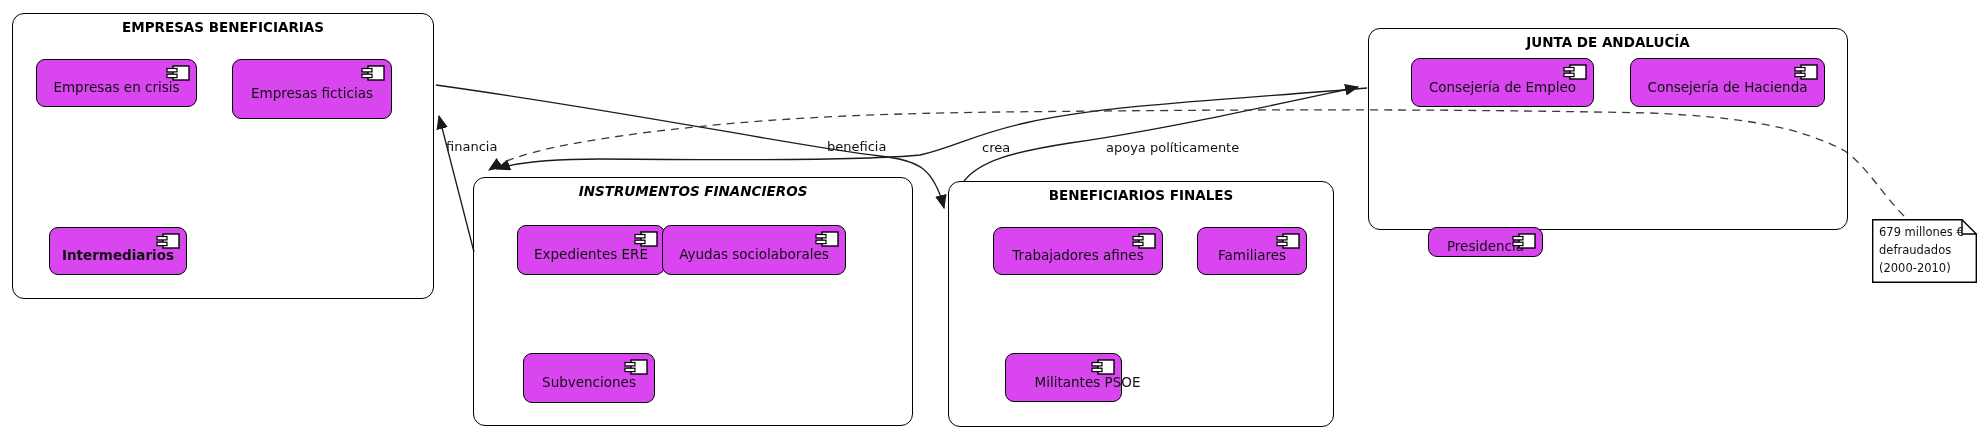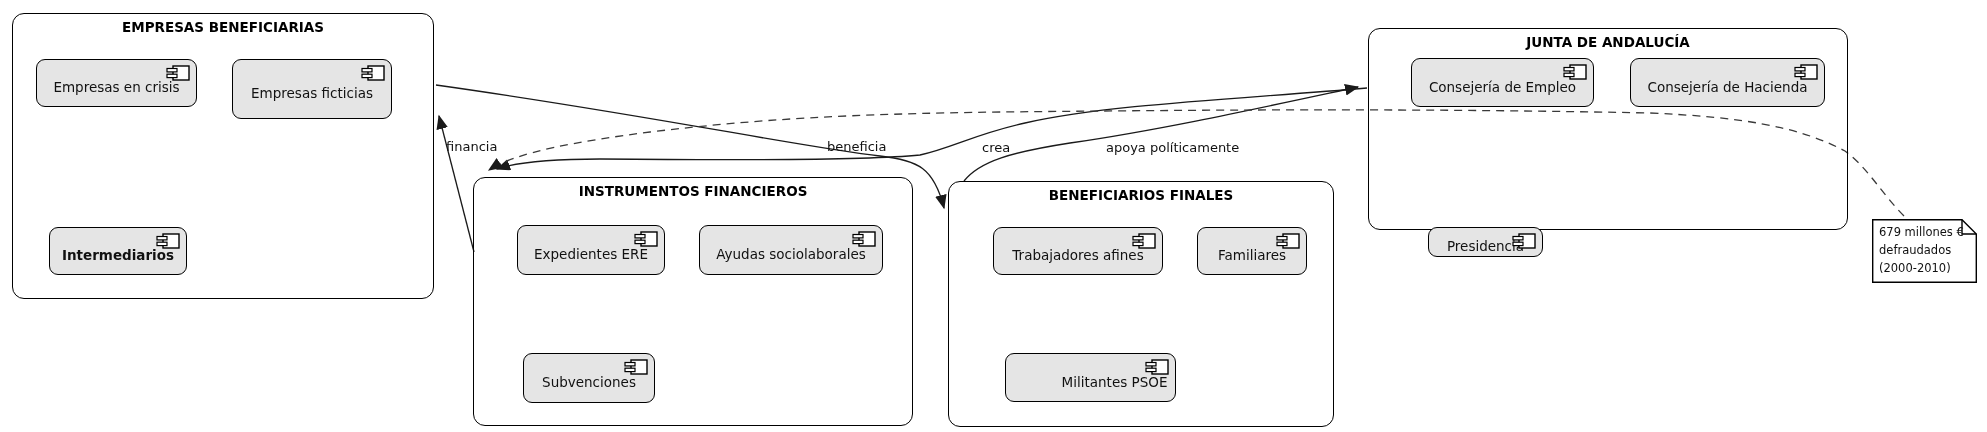--- a/index.html
+++ b/index.html
@@ -25,21 +25,21 @@
     position:absolute; left:0; right:0; top:5px;
     text-align:center;
     font-weight:bold;
     font-size:13.5px;
     color:#000;
   }
   .node {
     position:absolute;
     border:1.4px solid #000;
     border-radius:9px;
-    background:#e5e5e5;
+    background:#d946ef;
     z-index:3;
     display:flex; align-items:center; justify-content:center;
   }
   .node .label {
     font-size:13.5px;
     color:#111;
     margin-top:8px;
     white-space:nowrap;
   }
   .node .cicon {
@@ -103,32 +103,32 @@
 </div>
 <div class="node" style="left:49px;top:227px;width:138px;height:48px;font-weight:bold;">
   <svg class="cicon" viewBox="0 0 24 17">
       <rect x="7" y="1" width="16" height="14" fill="#fff" stroke="#000" stroke-width="1.4"></rect>
       <rect x="1" y="3.5" width="10" height="3.4" fill="#fff" stroke="#000" stroke-width="1.2"></rect>
       <rect x="1" y="9.2" width="10" height="3.4" fill="#fff" stroke="#000" stroke-width="1.2"></rect>
     </svg>
   <span class="label">Intermediarios</span>
 </div>
 
-<div class="group" style="left:473px;top:177px;width:440px;height:249px;">
+<div class="group" style="left:473px;top:177px;width:440px;height:249px;font-style:italic;">
   <div class="group-title">INSTRUMENTOS FINANCIEROS</div>
 </div>
 <div class="node" style="left:517px;top:225px;width:148px;height:50px;">
   <svg class="cicon" viewBox="0 0 24 17">
       <rect x="7" y="1" width="16" height="14" fill="#fff" stroke="#000" stroke-width="1.4"></rect>
       <rect x="1" y="3.5" width="10" height="3.4" fill="#fff" stroke="#000" stroke-width="1.2"></rect>
       <rect x="1" y="9.2" width="10" height="3.4" fill="#fff" stroke="#000" stroke-width="1.2"></rect>
     </svg>
   <span class="label">Expedientes ERE</span>
 </div>
-<div class="node" style="left:699px;top:225px;width:184px;height:50px;">
+<div class="node" style="left:662px;top:225px;width:184px;height:50px;">
   <svg class="cicon" viewBox="0 0 24 17">
       <rect x="7" y="1" width="16" height="14" fill="#fff" stroke="#000" stroke-width="1.4"></rect>
       <rect x="1" y="3.5" width="10" height="3.4" fill="#fff" stroke="#000" stroke-width="1.2"></rect>
       <rect x="1" y="9.2" width="10" height="3.4" fill="#fff" stroke="#000" stroke-width="1.2"></rect>
     </svg>
   <span class="label">Ayudas sociolaborales</span>
 </div>
 <div class="node" style="left:523px;top:353px;width:132px;height:50px;">
   <svg class="cicon" viewBox="0 0 24 17">
       <rect x="7" y="1" width="16" height="14" fill="#fff" stroke="#000" stroke-width="1.4"></rect>
@@ -150,21 +150,21 @@
   <span class="label">Trabajadores afines</span>
 </div>
 <div class="node" style="left:1197px;top:227px;width:110px;height:48px;">
   <svg class="cicon" viewBox="0 0 24 17">
       <rect x="7" y="1" width="16" height="14" fill="#fff" stroke="#000" stroke-width="1.4"></rect>
       <rect x="1" y="3.5" width="10" height="3.4" fill="#fff" stroke="#000" stroke-width="1.2"></rect>
       <rect x="1" y="9.2" width="10" height="3.4" fill="#fff" stroke="#000" stroke-width="1.2"></rect>
     </svg>
   <span class="label">Familiares</span>
 </div>
-<div class="node" style="left:1005px;top:353px;width:171px;height:49px;padding-left:48px;">
+<div class="node" style="left:1005px;top:353px;width:117px;height:49px;padding-left:48px;">
   <svg class="cicon" viewBox="0 0 24 17">
       <rect x="7" y="1" width="16" height="14" fill="#fff" stroke="#000" stroke-width="1.4"></rect>
       <rect x="1" y="3.5" width="10" height="3.4" fill="#fff" stroke="#000" stroke-width="1.2"></rect>
       <rect x="1" y="9.2" width="10" height="3.4" fill="#fff" stroke="#000" stroke-width="1.2"></rect>
     </svg>
   <span class="label">Militantes PSOE</span>
 </div>
 
 <div class="group" style="left:1368px;top:28px;width:480px;height:202px;">
   <div class="group-title">JUNTA DE ANDALUCÍA</div>

